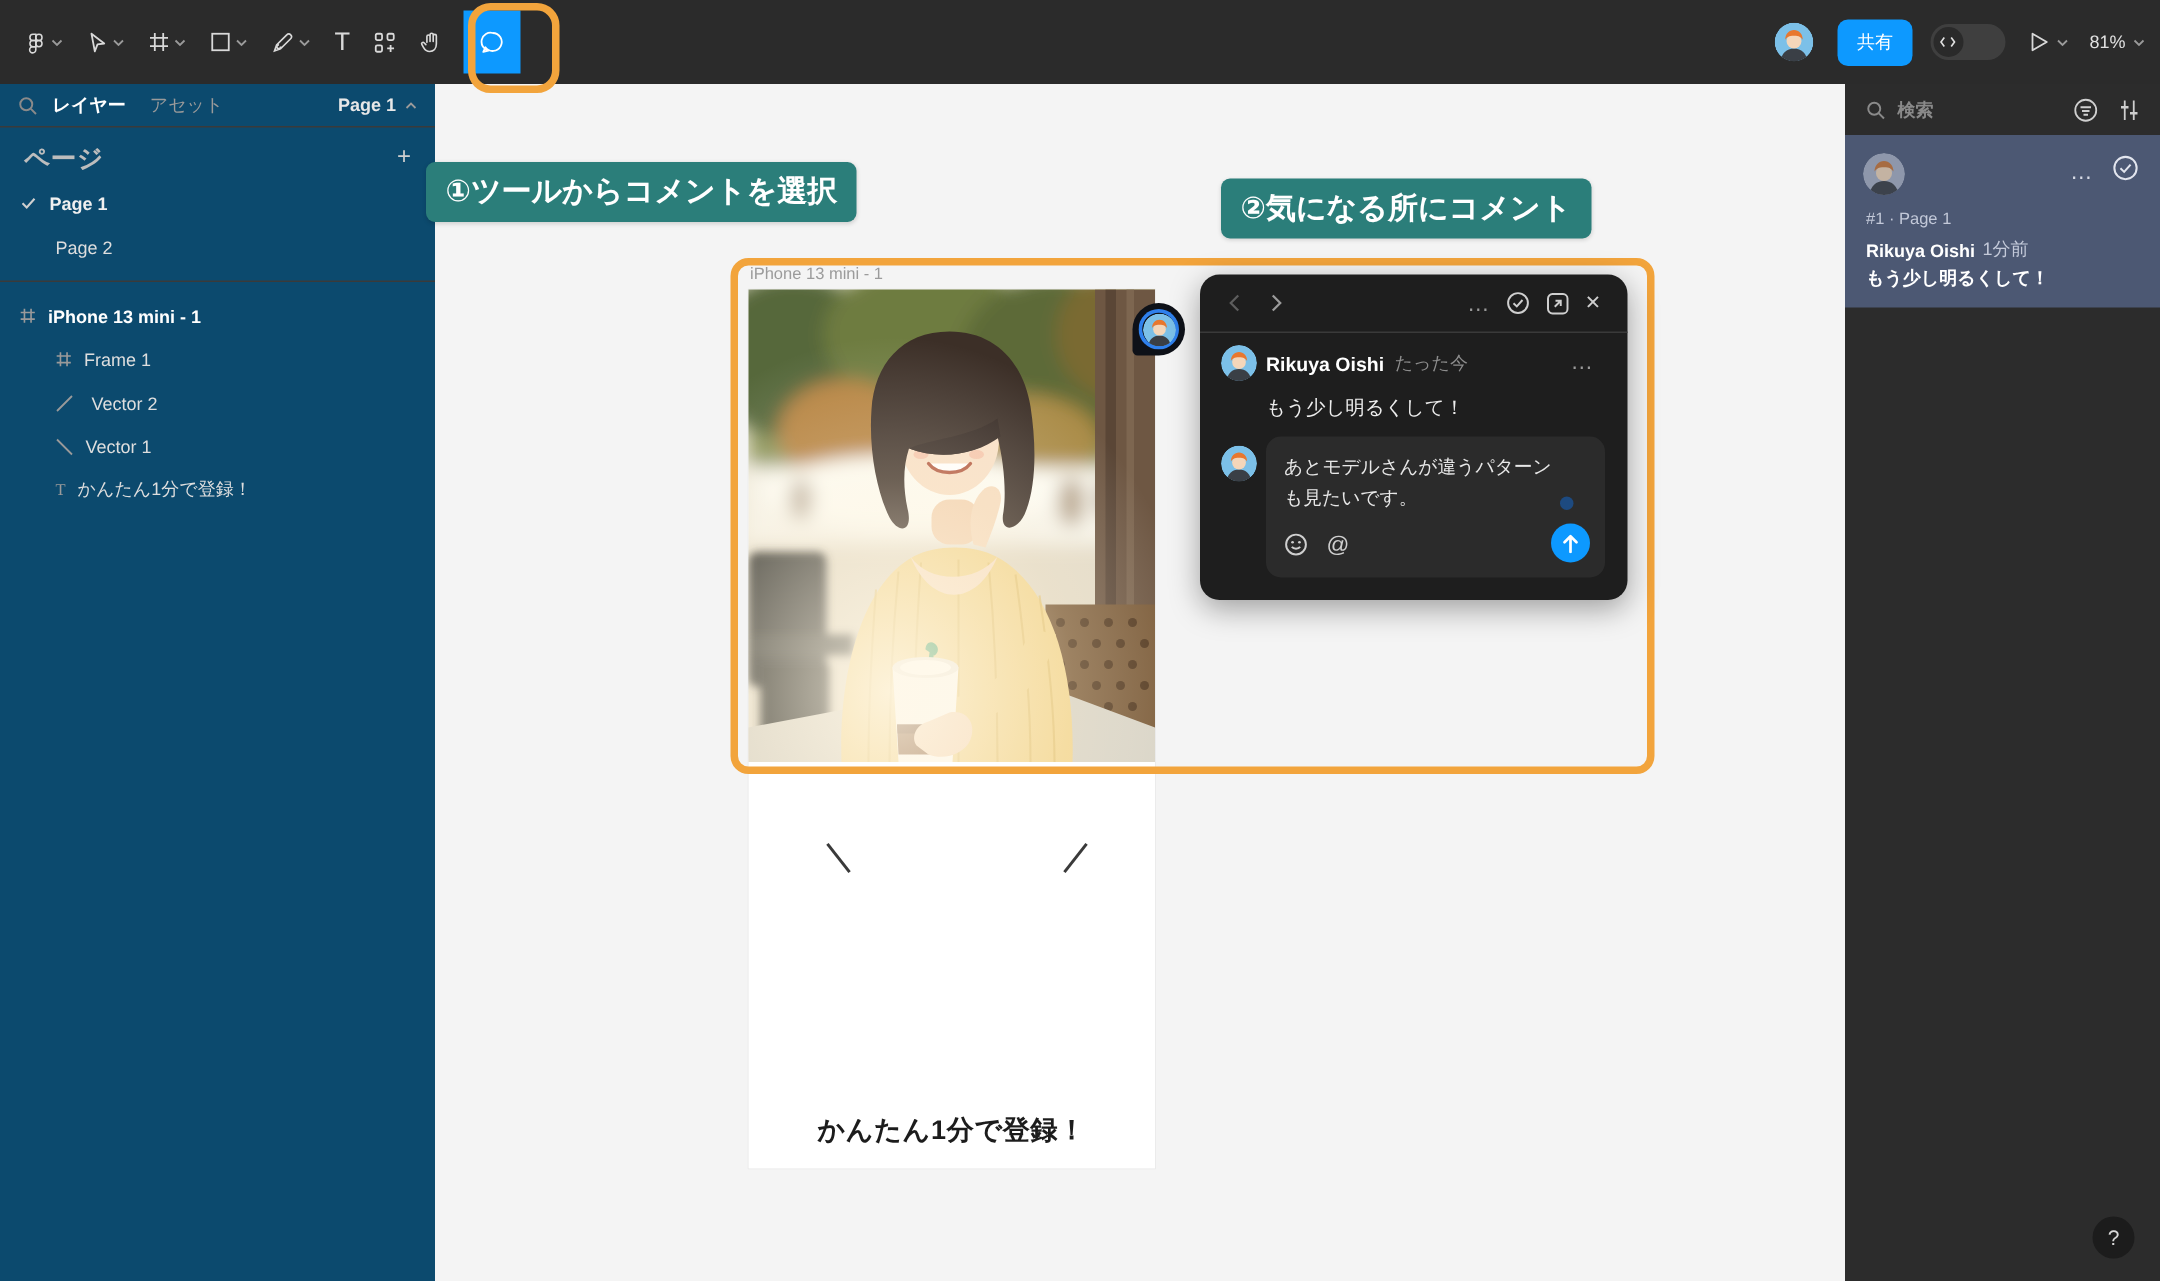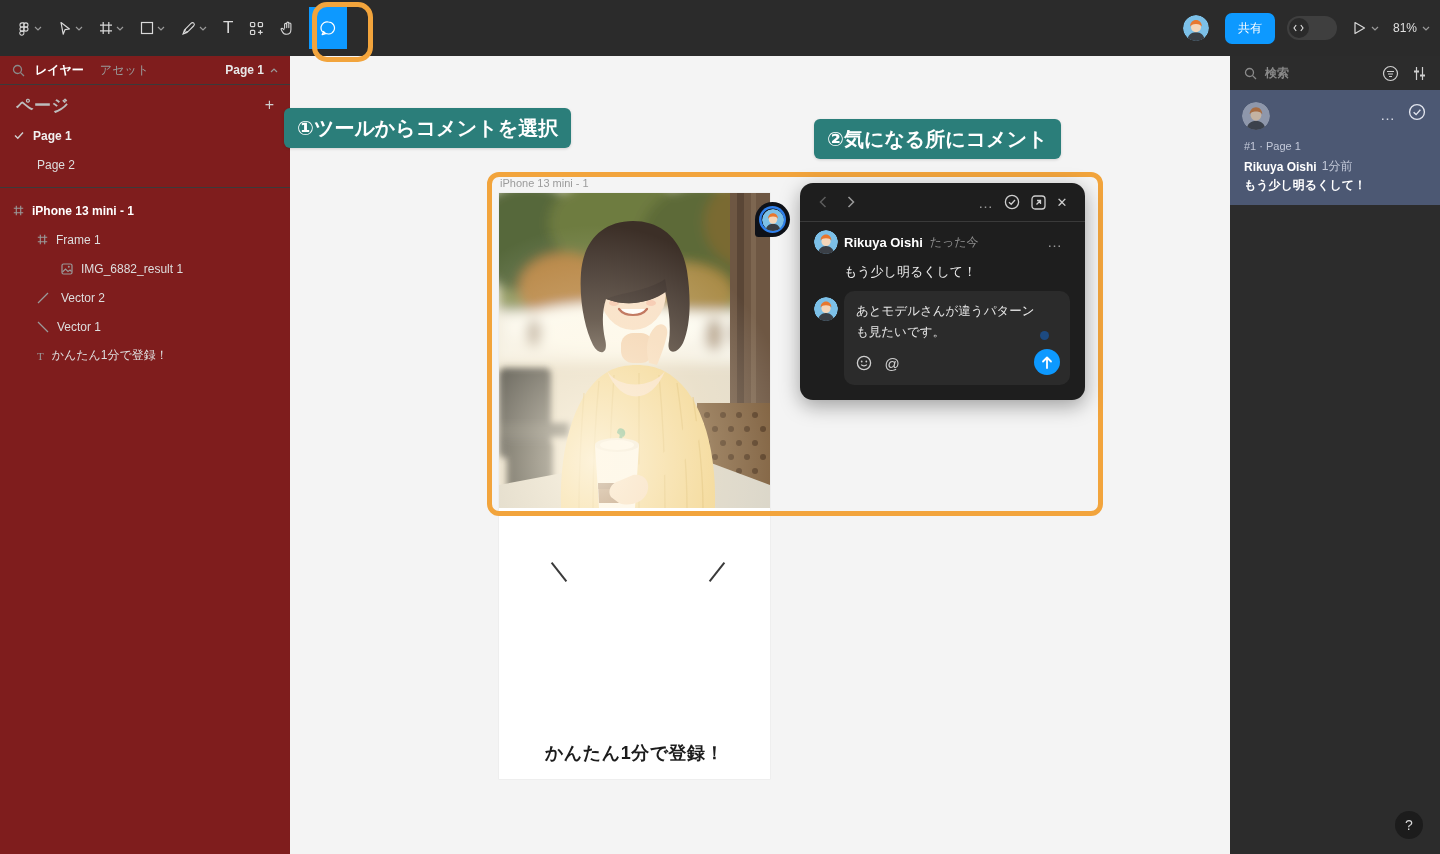--- a/index.html
+++ b/index.html
@@ -8,21 +8,21 @@
   .abs{position:absolute;}
   .row{display:flex;align-items:center;}
   .ic{display:inline-flex;align-items:center;justify-content:center;}
   svg{display:block;}
   
   #toolbar{left:0;top:0;width:1440px;height:56px;background:#2b2b2b;z-index:40;}
   .tool{height:56px;display:flex;align-items:center;justify-content:center;color:#d9d9d9;}
   .chev{margin-left:3px;}
   .toolbtn{padding:0 8px;}
   
-  #leftbar{left:0;top:56px;width:290px;height:798px;background:#7f1d1d;color:#d6d6d6;z-index:30;}
+  #leftbar{left:0;top:56px;width:290px;height:798px;background:#0c4a6e;color:#d6d6d6;z-index:30;}
   .lb-divider{height:1px;background:#3a3a3a;}
   .layerrow{height:29px;display:flex;align-items:center;font-size:12px;color:#dedede;}
   
   #rightbar{left:1230px;top:56px;width:210px;height:798px;background:#2c2c2c;z-index:30;}
   
   #canvasbg{left:290px;top:56px;width:940px;height:798px;background:#f4f4f4;z-index:1;}
   .badge{background:#2b7e7a;color:#fff;font-weight:bold;font-size:20px;line-height:1;padding:10px 13px;border-radius:6px;white-space:nowrap;z-index:35;box-shadow:0 1px 3px rgba(0,0,0,.15);}
   #orange-rect{left:487px;top:172px;width:616px;height:344px;border:5px solid #f2a43c;border-radius:12px;z-index:12;pointer-events:none;}
   #tool-ring{left:312px;top:2px;width:61px;height:60px;border:5px solid #f2a43c;border-radius:15px;z-index:50;pointer-events:none;}
   
@@ -462,30 +462,20 @@
         <span style="margin-left:8px;font-weight:bold;color:#fff;">iPhone 13 mini - 1</span>
       </div>
       <div class="layerrow" style="padding-left:37px;">
         <span class="ic">
             <svg width="11" height="11" viewBox="0 0 14 14" stroke="#9a9a9a" stroke-width="1.4">
               <path d="M4.2 1 V13 M9.8 1 V13 M1 4.2 H13 M1 9.8 H13"></path>
             </svg>
           </span>
         <span style="margin-left:8px;">Frame 1</span>
       </div>
-      <div class="layerrow" style="padding-left:61px;">
-        <span class="ic">
-            <svg width="12" height="12" viewBox="0 0 12 12">
-              <rect x="1" y="1" width="10" height="10" rx="1.5" stroke="#9a9a9a" stroke-width="1.2" fill="none"></rect>
-              <circle cx="7.8" cy="3.8" r="1" fill="#9a9a9a"></circle>
-              <path d="M1.5 9 L4.5 6 L7 8.5 L9 7 L10.5 8.5" stroke="#9a9a9a" stroke-width="1.1" fill="none"></path>
-            </svg>
-          </span>
-        <span style="margin-left:8px;">IMG_6882_result 1</span>
-      </div>
       <div class="layerrow" style="padding-left:37px;">
         <span class="ic">
             <svg width="12" height="12" viewBox="0 0 12 12">
               <path d="M1 11 L11 1" stroke="#9a9a9a" stroke-width="1.2"></path>
             </svg>
           </span>
         <span style="margin-left:12px;">Vector 2</span>
       </div>
       <div class="layerrow" style="padding-left:37px;">
         <span class="ic">

